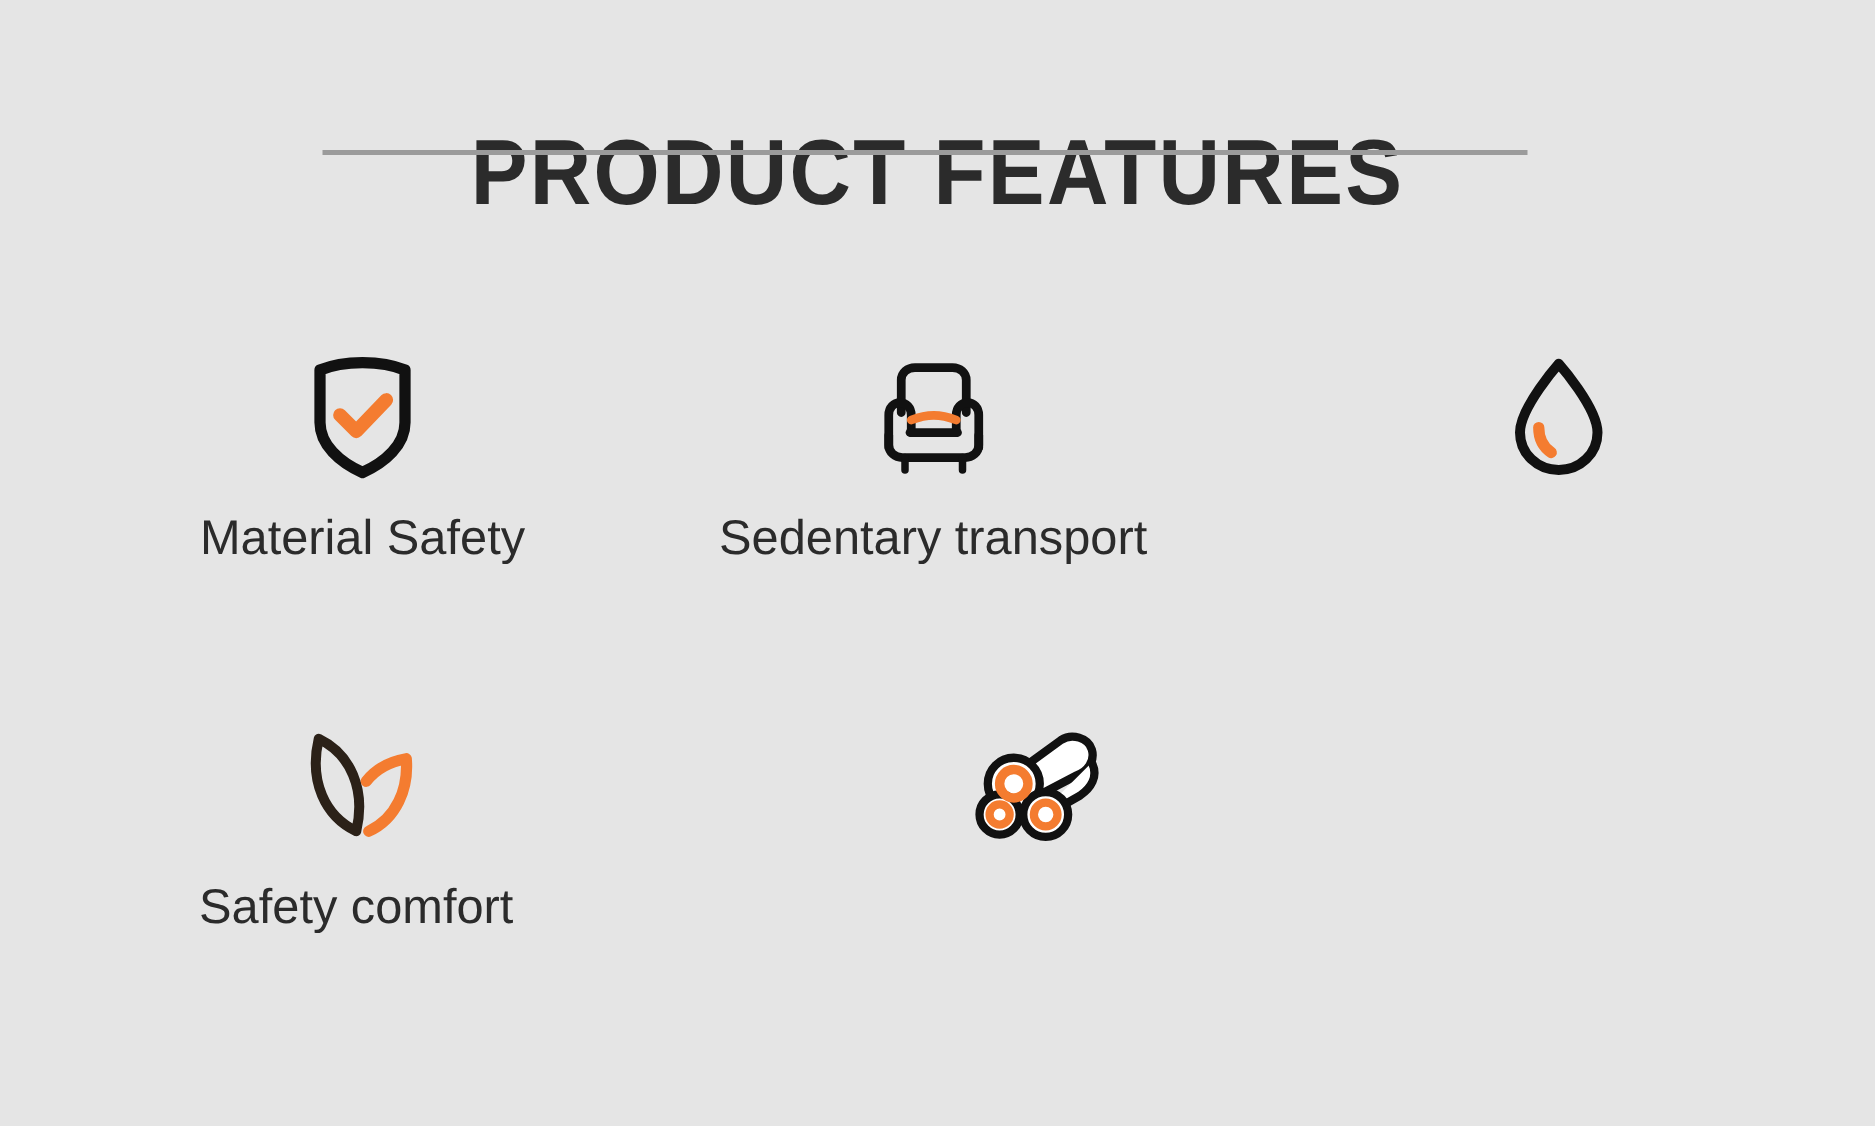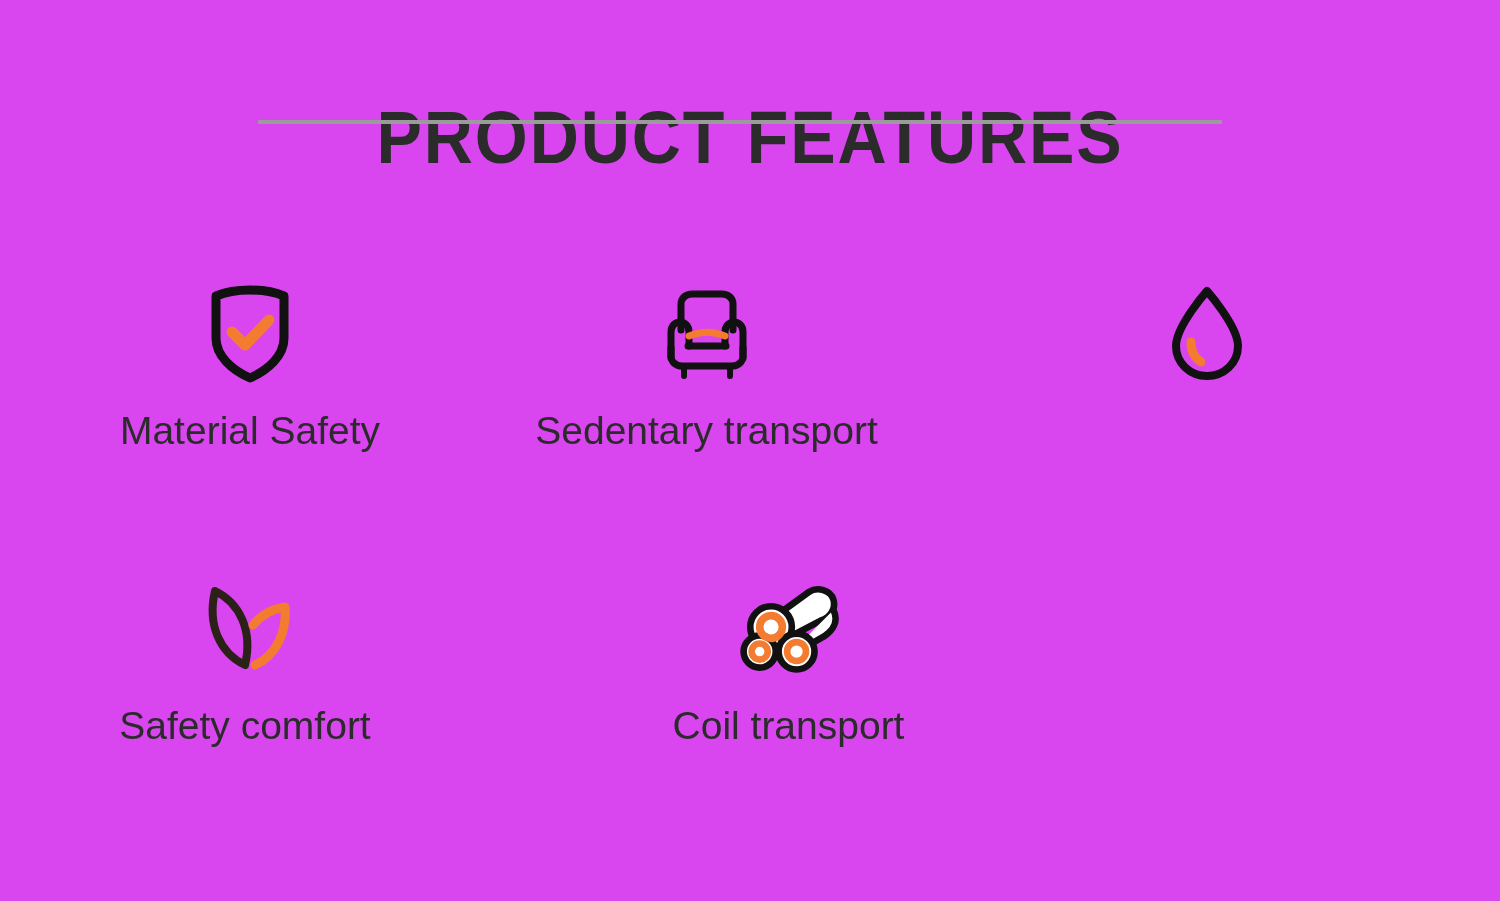--- a/index.html
+++ b/index.html
@@ -11,21 +11,21 @@
     height: 901px;
     background: #ffffff;
     font-family: "Liberation Sans", sans-serif;
     overflow: hidden;
   }
 
   #page {
     position: relative;
     width: 1500px;
     height: 901px;
-    background: #d946ef;
+    background: #e5e5e5;
     box-sizing: border-box;
   }
 
   
   .header {
     position: absolute;
     top: 96px;
     left: 0;
     width: 1500px;
     text-align: center;
@@ -66,21 +66,21 @@
     width: 1500px;
     height: 295px;
   }
   .feature-cell {
     flex: 0 0 auto;
     display: flex;
     flex-direction: column;
     align-items: center;
     justify-content: flex-start;
   }
-  .feature-cell.col-1 { width: 500px; }
+  .feature-cell.col-1 { width: 500px; padding-left: 40px; }
   .feature-cell.col-2 { width: 413px; }
   .feature-cell.col-3 { width: 587px; }
 
   .row-2 .feature-cell.col-1 { width: 490px; }
   .row-2 .feature-cell.col-2 { width: 413px; }
   .row-2 .feature-cell.col-3 { width: 597px; }
 
   .icon-wrap {
     width: 104px;
     height: 104px;
@@ -181,20 +181,19 @@
               <path d="M50 82 L92 58 C101 52 108 42 102 30"></path>
               <circle cx="36" cy="48" r="22"></circle>
               <circle cx="24" cy="74" r="17"></circle>
               <circle cx="63" cy="74" r="19"></circle>
             </g>
             <circle cx="36" cy="48" r="12" stroke="#F47C30" stroke-width="8" fill="none"></circle>
             <circle cx="24" cy="74" r="8.5" stroke="#F47C30" stroke-width="7" fill="none"></circle>
             <circle cx="63" cy="74" r="10" stroke="#F47C30" stroke-width="7" fill="none"></circle>
           </svg>
         </div>
-        <div class="feature-label">Coil transport</div>
       </div>
 
     </div>
 
   </div>
 
 </div>
 
 </body></html>

